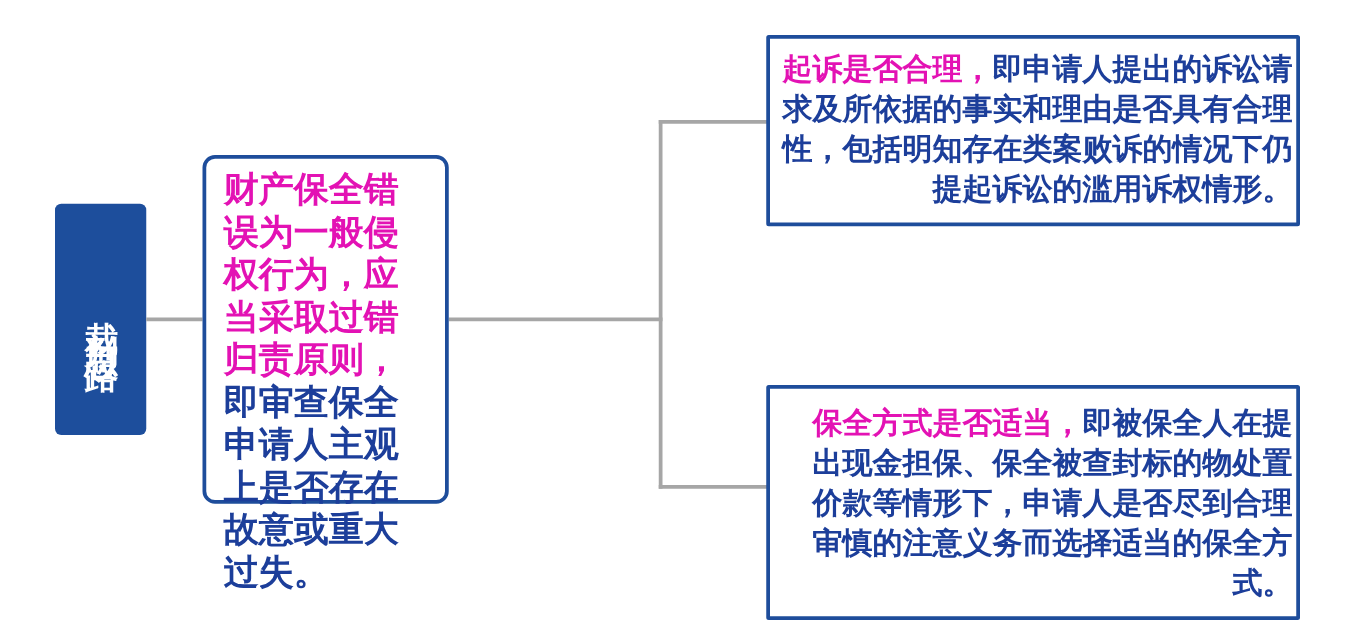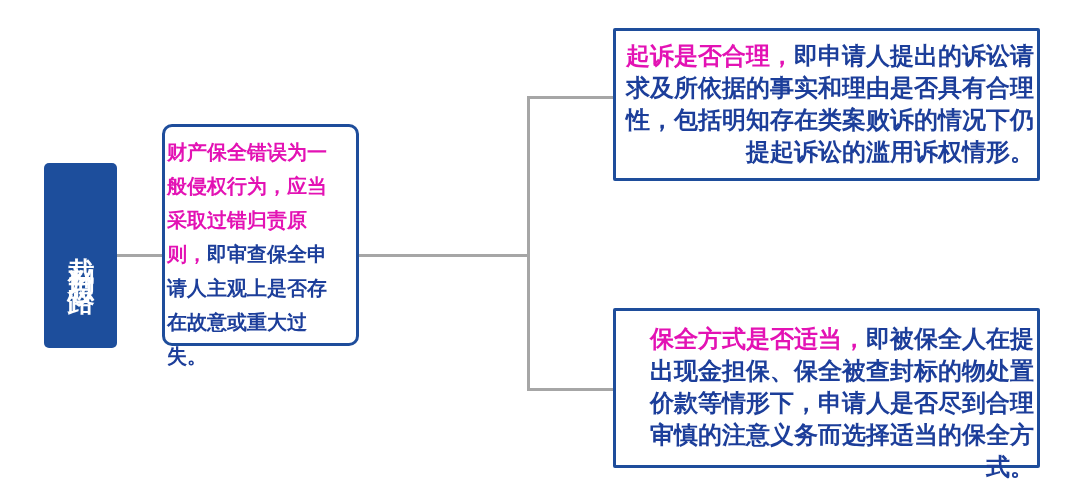--- a/index.html
+++ b/index.html
@@ -51,26 +51,26 @@
   }
   .conn-root   { left: 117px; top: 254px; width: 45px;  height: 3px; }
   .conn-trunk  { left: 359px; top: 254px; width: 171px; height: 3px; }
   .conn-vert   { left: 527px; top: 96px;  width: 3px;   height: 295px; }
   .conn-top    { left: 527px; top: 96px;  width: 87px;  height: 3px; }
   .conn-bottom { left: 527px; top: 388px; width: 87px;  height: 3px; }
   
   .premise-box {
     position: absolute;
     left: 162px; top: 124px;
-    width: 197px; height: 222px;
+    width: 197px; height: 279px;
     background: var(--background);
     border: 3px solid var(--box-border);
     border-radius: 10px;
-    padding: 8px 11px 8px 2px;
-    font-size: 20px;
+    padding: 8px 11px 8px 14px;
+    font-size: 28px;
     line-height: 34px;
     color: var(--text-blue);
     text-align: left;
   }
   
   .branch-label {
     position: absolute;
     left: 387px; top: 211px;
     font-size: 28px;
     line-height: 34px;
@@ -84,21 +84,21 @@
     width: 427px;
     background: var(--background);
     border: 3px solid var(--box-border);
     border-radius: 2px;
     font-size: 24px;
     line-height: 32px;
     color: var(--text-blue);
     text-align: right;
   }
   .detail-box.top    { top: 28px;  height: 153px; padding: 9px 3px 9px 8px; }
-  .detail-box.bottom { top: 308px; height: 160px; padding: 12px 3px 12px 12px; }
+  .detail-box.bottom { top: 308px; height: 188px; padding: 12px 3px 12px 12px; }
   .hl { color: var(--highlight-magenta); }
 </style>
 </head>
 <body>
 
 <div class="canvas">
 
   <div class="root-node">
     <span class="vtext">裁判思路</span>
   </div>

